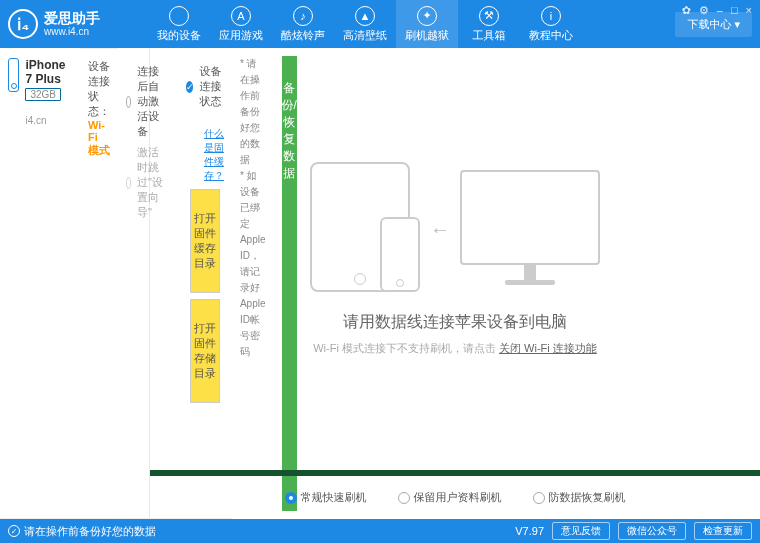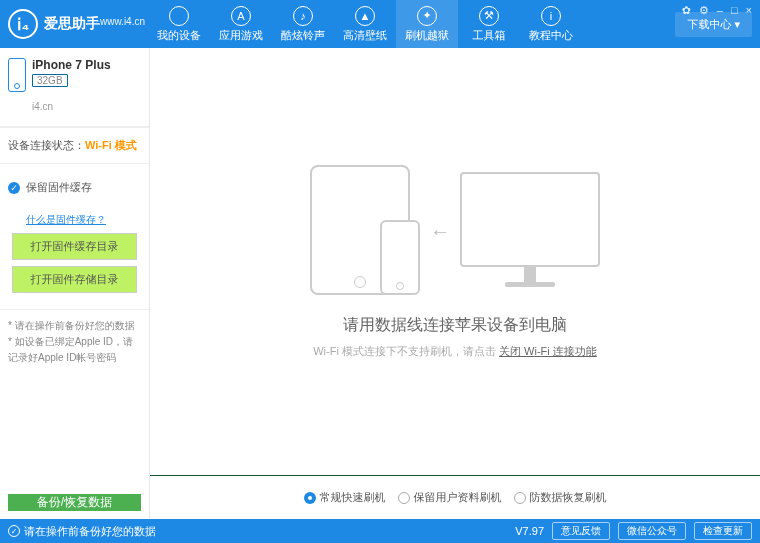--- a/index.html
+++ b/index.html
@@ -1,52 +1,52 @@
 <!DOCTYPE html>
 <html><head>
 <meta charset="utf-8">
 <style>
 * { margin: 0; padding: 0; box-sizing: border-box; font-family: "Microsoft YaHei", Arial, sans-serif; }
 body { width: 760px; height: 543px; background: #fff; overflow: hidden; font-size: 12px; }
 
 .header { height: 48px; background: #1e88e5; display: flex; align-items: center; padding: 0 8px; color: #fff; }
 .logo-area { display: flex; align-items: center; width: 140px; }
 .logo-circle { width: 30px; height: 30px; border: 2px solid #fff; border-radius: 50%; display: flex; align-items: center; justify-content: center; margin-right: 6px; font-size: 16px; font-weight: bold; }
-.logo-text { display: flex; line-height: 1.1; }
+.logo-text { display: flex; flex-direction: column; line-height: 1.1; }
 .logo-text .title { font-size: 14px; font-weight: bold; }
 .logo-text .url { font-size: 10px; opacity: 0.9; }
 .nav { display: flex; flex: 1; height: 100%; }
 .nav-item { width: 62px; display: flex; flex-direction: column; align-items: center; justify-content: center; cursor: pointer; font-size: 11px; gap: 2px; }
 .nav-item.active { background: rgba(255,255,255,0.15); }
 .nav-item .ico { width: 20px; height: 20px; border: 1.5px solid #fff; border-radius: 50%; display: flex; align-items: center; justify-content: center; font-size: 11px; font-style: normal; }
 .window-controls { display: flex; gap: 8px; font-size: 11px; position: absolute; top: 4px; right: 8px; color: #fff; }
 .window-controls span { cursor: pointer; opacity: 0.85; }
 .download-btn { background: rgba(255,255,255,0.15); padding: 5px 12px; border-radius: 2px; font-size: 11px; cursor: pointer; margin-left: auto; margin-top: 1px; }
 
 .body { display: flex; height: calc(100% - 48px - 24px); }
 
-.sidebar { width: 150px; border-right: 1px solid #e8e8e8; display: flex; flex-direction: column; }
+.sidebar { width: 150px; border-right: 1px solid #e8e8e8; display: flex; flex-direction: row; }
 .device-card { padding: 10px 8px 14px; border-bottom: 1px solid #eee; display: flex; gap: 6px; }
 .device-img { width: 18px; height: 34px; border: 1.5px solid #1e88e5; border-radius: 3px; position: relative; }
 .device-img::after { content: ""; position: absolute; bottom: 2px; left: 50%; transform: translateX(-50%); width: 4px; height: 4px; border: 1px solid #1e88e5; border-radius: 50%; }
 .device-info .name { font-weight: bold; font-size: 12px; color: #333; }
 .device-info .cap { display: inline-block; border: 1px solid #0369a1; padding: 0 4px; font-size: 10px; color: #888; margin-top: 2px; border-radius: 1px; }
 .device-info .src { font-size: 10px; color: #999; margin-top: 14px; }
 
 .conn-status { border-top: 1px solid #eee; border-bottom: 1px solid #eee; padding: 10px 8px; font-size: 11px; color: #555; }
 .conn-status .wifi { color: #ff9800; font-weight: bold; }
 
 .side-section { padding: 10px 8px; border-bottom: 1px solid #eee; font-size: 11px; color: #555; }
 .side-section .opt { display: flex; align-items: center; gap: 6px; margin: 6px 0; }
 .radio { width: 12px; height: 12px; border: 1px solid #aaa; border-radius: 50%; display: inline-block; }
 .check-on { width: 12px; height: 12px; border-radius: 50%; background: #1e88e5; color: #fff; display: inline-flex; align-items: center; justify-content: center; font-size: 9px; }
 .side-link { color: #1e88e5; text-decoration: underline; font-size: 10px; margin: 18px 0 6px 18px; display: block; }
-.side-btn { display: block; border: 1px solid #ccc; padding: 5px 0; text-align: center; margin: 6px 4px; font-size: 11px; cursor: pointer; color: #555; background: #bef264; }
+.side-btn { display: block; border: 1px solid #ccc; padding: 21px 0; text-align: center; margin: 6px 4px; font-size: 11px; cursor: pointer; color: #555; background: #fde047; }
 .side-notes { font-size: 10px; color: #888; padding: 8px; line-height: 1.6; flex: 1; }
-.backup-btn { background: #4caf50; color: #fff; text-align: center; padding: 0 0; margin: 15px 8px 8px; cursor: pointer; font-size: 12px; }
+.backup-btn { background: #4caf50; color: #fff; text-align: center; padding: 24px 0; margin: 8px 8px 8px; cursor: pointer; font-size: 12px; }
 
 .main { flex: 1; display: flex; flex-direction: column; }
 .tabs { display: flex; border-bottom: 1px solid #e8e8e8; padding: 0 12px; }
 .tab { padding: 12px 14px; font-size: 12px; color: #666; cursor: pointer; border-bottom: 2px solid transparent; }
 .tab.active { color: #1e88e5; border-bottom-color: #1e88e5; font-weight: bold; }
 
 .content { flex: 1; display: flex; flex-direction: column; align-items: center; justify-content: center; color: #888; }
 .illustration { display: flex; align-items: center; gap: 10px; margin-bottom: 20px; }
 .tablet { width: 100px; height: 130px; border: 2px solid #ccc; border-radius: 8px; position: relative; }
 .tablet::after { content: ""; position: absolute; bottom: 5px; left: 50%; transform: translateX(-50%); width: 10px; height: 10px; border: 1px solid #ccc; border-radius: 50%; }
@@ -54,21 +54,21 @@
 .phone::after { content: ""; position: absolute; bottom: 3px; left: 50%; transform: translateX(-50%); width: 6px; height: 6px; border: 1px solid #ccc; border-radius: 50%; }
 .arrow { font-size: 20px; color: #bbb; }
 .monitor { display: flex; flex-direction: column; align-items: center; }
 .monitor-screen { width: 140px; height: 95px; border: 2px solid #ccc; border-radius: 4px; }
 .monitor-stand { width: 12px; height: 15px; background: #ccc; }
 .monitor-base { width: 50px; height: 5px; background: #ccc; border-radius: 2px; }
 .msg-title { font-size: 16px; color: #666; margin-bottom: 8px; }
 .msg-sub { font-size: 11px; color: #aaa; }
 .msg-sub a { color: #666; text-decoration: underline; }
 
-.footer-opts { display: flex; align-items: center; justify-content: center; gap: 12px; padding: 14px; border-top: 1px solid #14532d; font-size: 11px; color: #555; }
+.footer-opts { display: flex; align-items: center; justify-content: center; gap: 31px; padding: 14px; border-top: 6px solid #14532d; font-size: 11px; color: #555; }
 .footer-opts .ropt { display: flex; align-items: center; gap: 4px; }
 .radio-on { width: 12px; height: 12px; border-radius: 50%; background: #1e88e5; display: inline-flex; align-items: center; justify-content: center; }
 .radio-on::after { content: ""; width: 4px; height: 4px; background: #fff; border-radius: 50%; }
 .flash-btn { background: #4caf50; color: #fff; padding: 7px 28px; cursor: pointer; margin-left: 10px; }
 
 .statusbar { height: 24px; background: #1e88e5; color: #fff; display: flex; align-items: center; padding: 0 8px; font-size: 11px; gap: 8px; }
 .statusbar .left { display: flex; align-items: center; gap: 4px; }
 .statusbar .spacer { flex: 1; }
 .sbtn { border: 1px solid rgba(255,255,255,0.6); padding: 1px 8px; border-radius: 2px; cursor: pointer; font-size: 10px; }
 .check-sm { width: 12px; height: 12px; border: 1px solid #fff; border-radius: 50%; display: inline-flex; align-items: center; justify-content: center; font-size: 8px; }
@@ -132,22 +132,32 @@
         <div class="name">iPhone 7 Plus</div>
         <span class="cap">32GB</span>
         <div class="src">i4.cn</div>
       </div>
     </div>
     <div class="conn-status">
       <span>设备连接状态：</span><span class="wifi">Wi-Fi 模式</span>
     </div>
     <div class="side-section">
       <div class="opt">
+          <span class="radio"></span>
+          <span>连接后自动激活设备</span>
+        </div>
+      <div class="opt" style="opacity:0.5">
+          <span class="radio"></span>
+          <span>激活时跳过"设置向导"</span>
+        </div>
+    </div>
+    <div class="side-section">
+      <div class="opt">
           <span class="check-on">✓</span>
-          <span>保留固件缓存</span>
+          <span>设备连接状态</span>
         </div>
       <a class="side-link">什么是固件缓存？</a>
       <div class="side-btn">打开固件缓存目录</div>
       <div class="side-btn">打开固件存储目录</div>
     </div>
     <div class="side-notes">
       <div>* 请在操作前备份好您的数据</div>
       <div>* 如设备已绑定Apple ID，请记录好Apple ID帐号密码</div>
     </div>
     <div class="backup-btn">备份/恢复数据</div>

